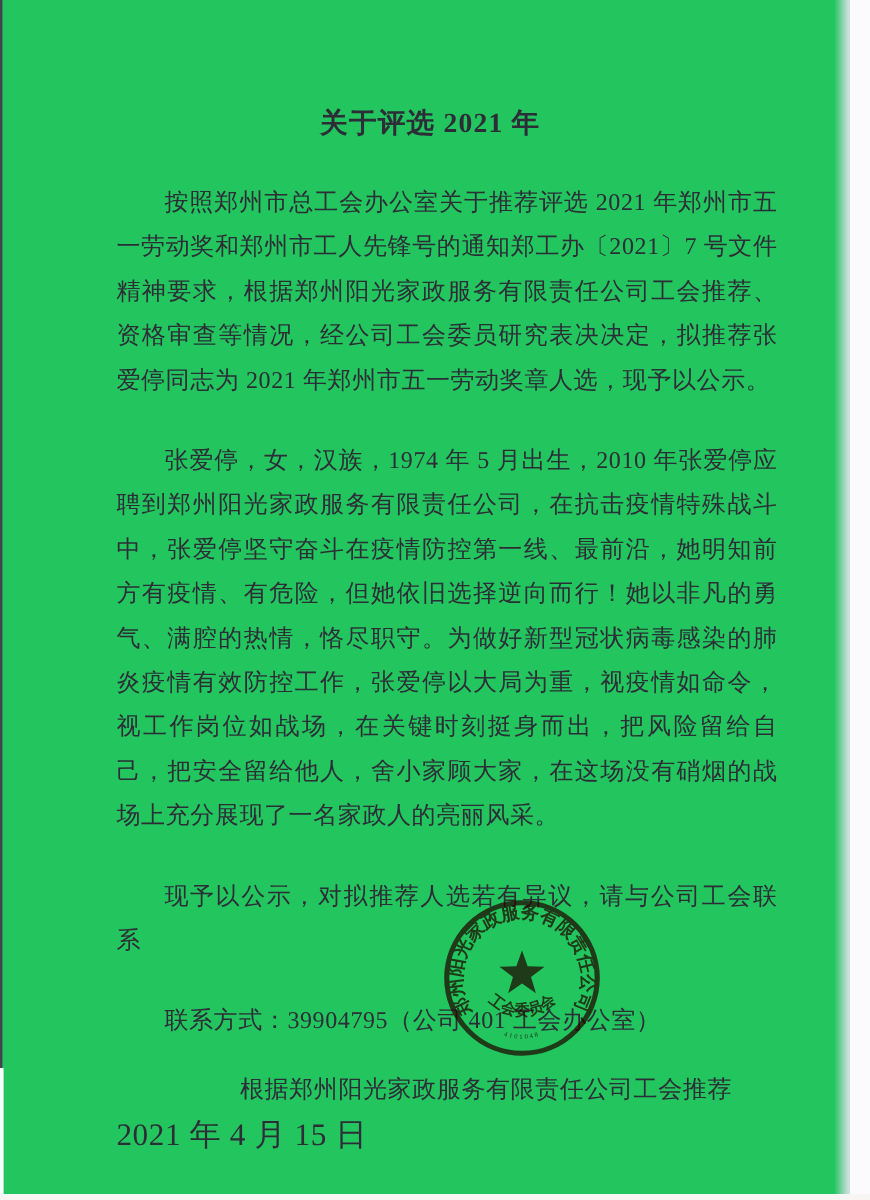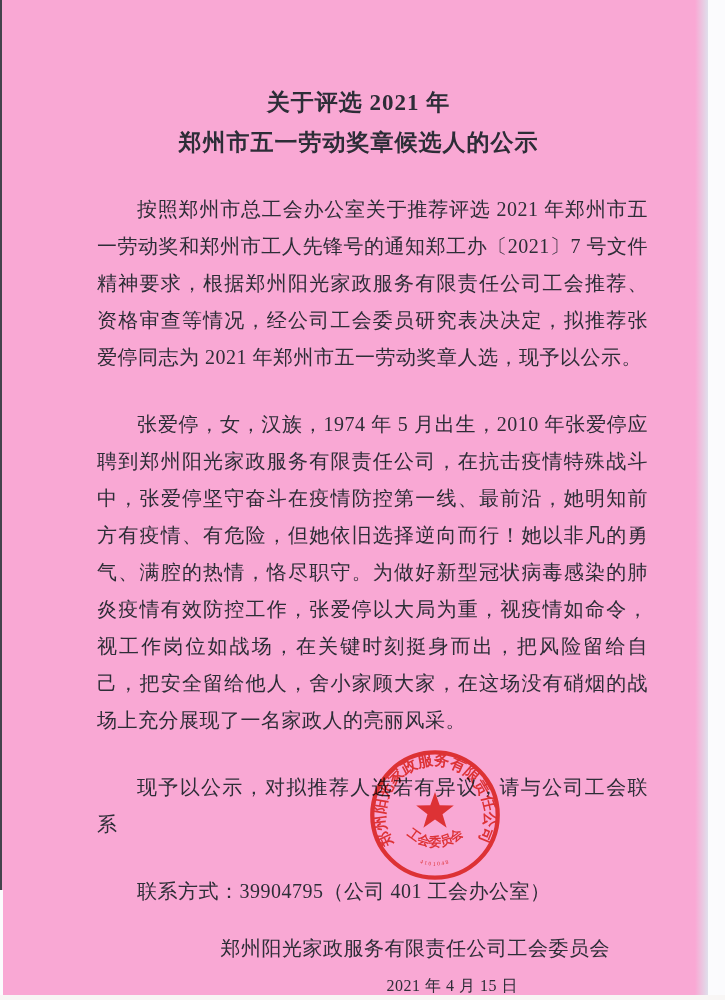--- a/index.html
+++ b/index.html
@@ -1,21 +1,21 @@
 <!DOCTYPE html>
 <html><head>
 <meta charset="utf-8">
 <style>
   * { margin:0; padding:0; box-sizing:border-box; }
   html,body { background:#9a9aa2; }
   .page {
     position:relative;
     width:725px; height:1000px;
     margin:0 auto;
-    background:#f9a8d4;
+    background:#22c55e;
     overflow:hidden;
     font-family:"Liberation Serif","DejaVu Serif",serif;
     color:#2d2d37;
   }
   
   .edge-left-dark   { position:absolute; left:0; top:0; width:2px; height:890px; background:#43434d; }
   .edge-left-white  { position:absolute; left:0; top:890px; width:3px; height:110px; background:#fbfbfd; }
   .edge-right-shadow{ position:absolute; right:17px; top:0; width:13px; height:100%;
                       background:linear-gradient(to right, rgba(225,225,236,0), #dfdfeb); }
   .edge-right-white { position:absolute; right:0; top:0; width:17px; height:100%; background:#fbfbfd; }
@@ -34,22 +34,22 @@
   }
   .para-first { margin-top:28px; }
 
   .signature-line {
     margin-top:20px;
     font-size:20px; line-height:37px;
     text-align:right; padding-right:38px;
     letter-spacing:0.5px;
   }
   .date-line {
-    font-size:16px; line-height:37px;
-    text-align:right; padding-right:130px;
+    font-size:26px; line-height:37px;
+    text-align:left; padding-right:130px;
     letter-spacing:0.5px;
   }
 
   
   .seal {
     position:absolute; left:369px; top:749px;
     width:132px; height:132px;
     mix-blend-mode:multiply;
     opacity:0.9;
   }
@@ -73,33 +73,32 @@
   <div class="edge-right-shadow"></div>
   <div class="edge-right-white"></div>
   <div class="edge-left-dark"></div>
   <div class="edge-left-white"></div>
   <div class="edge-bottom-white"></div>
 
   <div class="content">
 
     <div class="title-block">
       <div class="title-line">关于评选 2021 年</div>
-      <div class="title-line">郑州市五一劳动奖章候选人的公示</div>
     </div>
 
     <p class="para para-first">按照郑州市总工会办公室关于推荐评选 2021 年郑州市五一劳动奖和郑州市工人先锋号的通知郑工办〔2021〕7 号文件精神要求，根据郑州阳光家政服务有限责任公司工会推荐、资格审查等情况，经公司工会委员研究表决决定，拟推荐张爱停同志为 2021 年郑州市五一劳动奖章人选，现予以公示。</p>
 
     <p class="para">张爱停，女，汉族，1974 年 5 月出生，2010 年张爱停应聘到郑州阳光家政服务有限责任公司，在抗击疫情特殊战斗中，张爱停坚守奋斗在疫情防控第一线、最前沿，她明知前方有疫情、有危险，但她依旧选择逆向而行！她以非凡的勇气、满腔的热情，恪尽职守。为做好新型冠状病毒感染的肺炎疫情有效防控工作，张爱停以大局为重，视疫情如命令，视工作岗位如战场，在关键时刻挺身而出，把风险留给自己，把安全留给他人，舍小家顾大家，在这场没有硝烟的战场上充分展现了一名家政人的亮丽风采。</p>
 
 
     <p class="para">现予以公示，对拟推荐人选若有异议，请与公司工会联系</p>
 
     <p class="para">联系方式：39904795（公司 401 工会办公室）</p>
 
-    <div class="signature-line">郑州阳光家政服务有限责任公司工会委员会</div>
+    <div class="signature-line">根据郑州阳光家政服务有限责任公司工会推荐</div>
 
     <div class="date-line">2021 年 4 月 15 日</div>
 
   </div>
 
   <div class="seal">
     <svg viewBox="0 0 200 200">
       <defs>
         <path id="ringPath" d="M 37,143 A 76,76 0 1 1 163,143" fill="none"></path>
         <path id="bottomPath" d="M 56,128 A 60,60 0 0 0 144,128" fill="none"></path>

